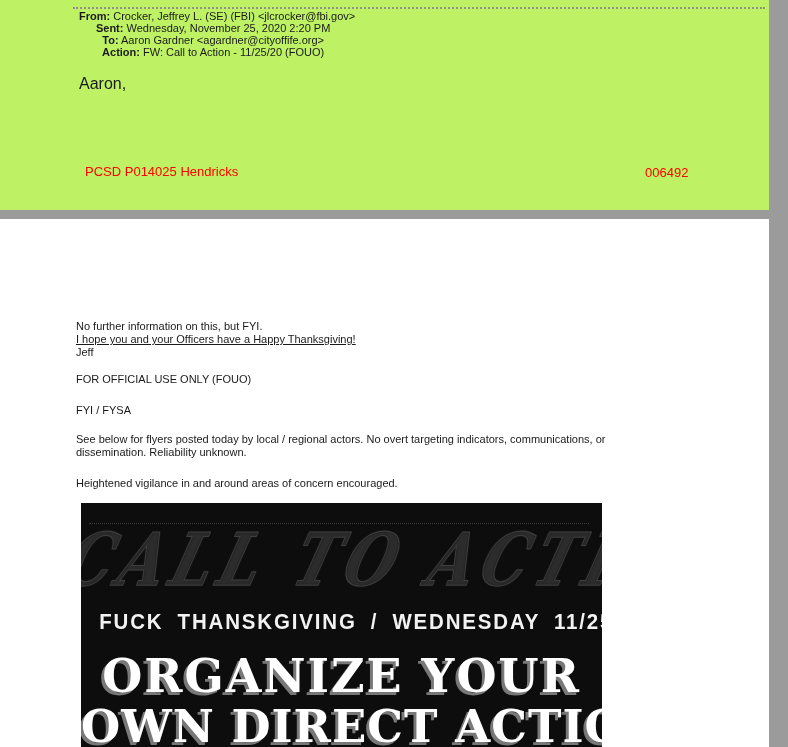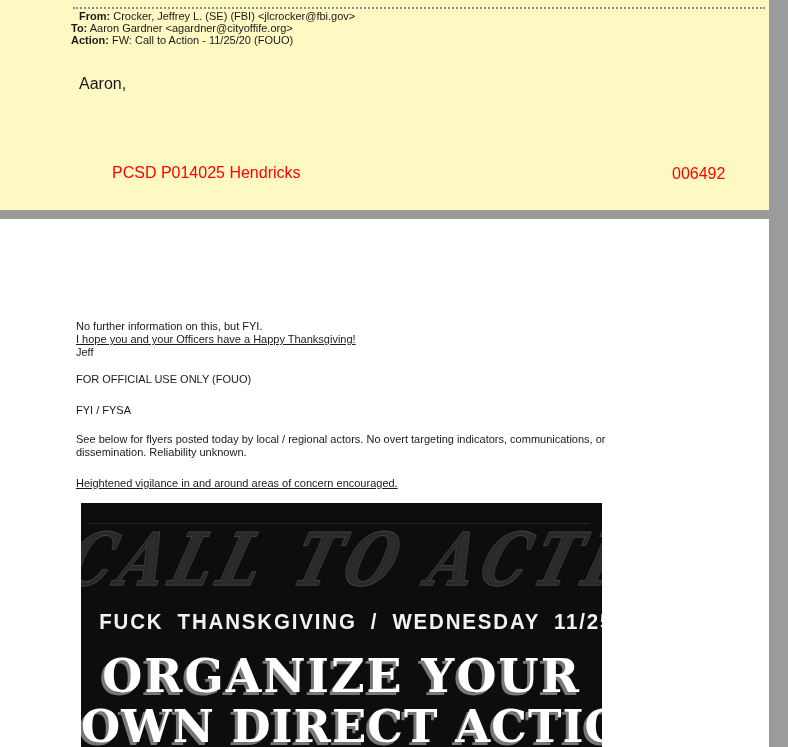--- a/index.html
+++ b/index.html
@@ -38,43 +38,42 @@
   .hdr-row.indented { padding-left: 8px; }
   .hdr-label { font-weight: bold; }
   .greeting {
     position: absolute;
     left: 79px;
     top: 75px;
     font-size: 16px;
   }
   .bates {
     position: absolute;
-    font-size: 16px;
+    font-size: 13px;
     font-weight: normal;
     white-space: nowrap;
-    margin-left: 27px;
   }
   .bates-left { left: 85px; top: 164px; }
   .bates-right { left: 645px; top: 165px; }
 
   .body-line {
     position: absolute;
     left: 76px;
     font-size: 11px;
     line-height: 13px;
     white-space: nowrap;
   }
   .bl-0 { top: 101px; }
   .bl-1 { top: 114px; text-decoration: underline; }
   .bl-2 { top: 127px; }
   .bl-3 { top: 154px; }
   .bl-4 { top: 185px; }
   .bl-5 { top: 214px; }
   .bl-6 { top: 227px; }
-  .bl-7 { top: 258px; text-decoration: underline; }
+  .bl-7 { top: 258px; }
 
   .flyer {
     position: absolute;
     left: 81px;
     top: 284px;
     width: 521px;
     height: 244px;
     background: #0d0d0d;
     overflow: hidden;
   }
@@ -130,27 +129,31 @@
     color: #ffffff;
     text-shadow: -3px 3px 0 #787878, -1px 1px 0 #303030;
     white-space: nowrap;
   }
   .flyer-headline-1 { top: 146px; font-size: 46px; letter-spacing: 2px; }
   .flyer-headline-2 { top: 197px; font-size: 45px; letter-spacing: 1px; }
 </style>
 </head>
 <body style="background: rgb(155, 155, 155);">
 
-<div class="page page1" style="background: #fef9c3;">
+<div class="page page1" style="background: #bef264; text-align: center;">
   <div class="header-divider"></div>
 
   <div class="email-headers">
     <div class="hdr-row indented">
       <span class="hdr-label">From:</span>
       <span class="hdr-value">Crocker, Jeffrey L. (SE) (FBI) &lt;jlcrocker@fbi.gov&gt;</span>
+    </div>
+    <div class="hdr-row">
+      <span class="hdr-label">Sent:</span>
+      <span class="hdr-value">Wednesday, November 25, 2020 2:20 PM</span>
     </div>
     <div class="hdr-row">
       <span class="hdr-label">To:</span>
       <span class="hdr-value">Aaron Gardner &lt;agardner@cityoffife.org&gt;</span>
     </div>
     <div class="hdr-row">
       <span class="hdr-label">Action:</span>
       <span class="hdr-value">FW: Call to Action - 11/25/20 (FOUO)</span>
     </div>
   </div>

